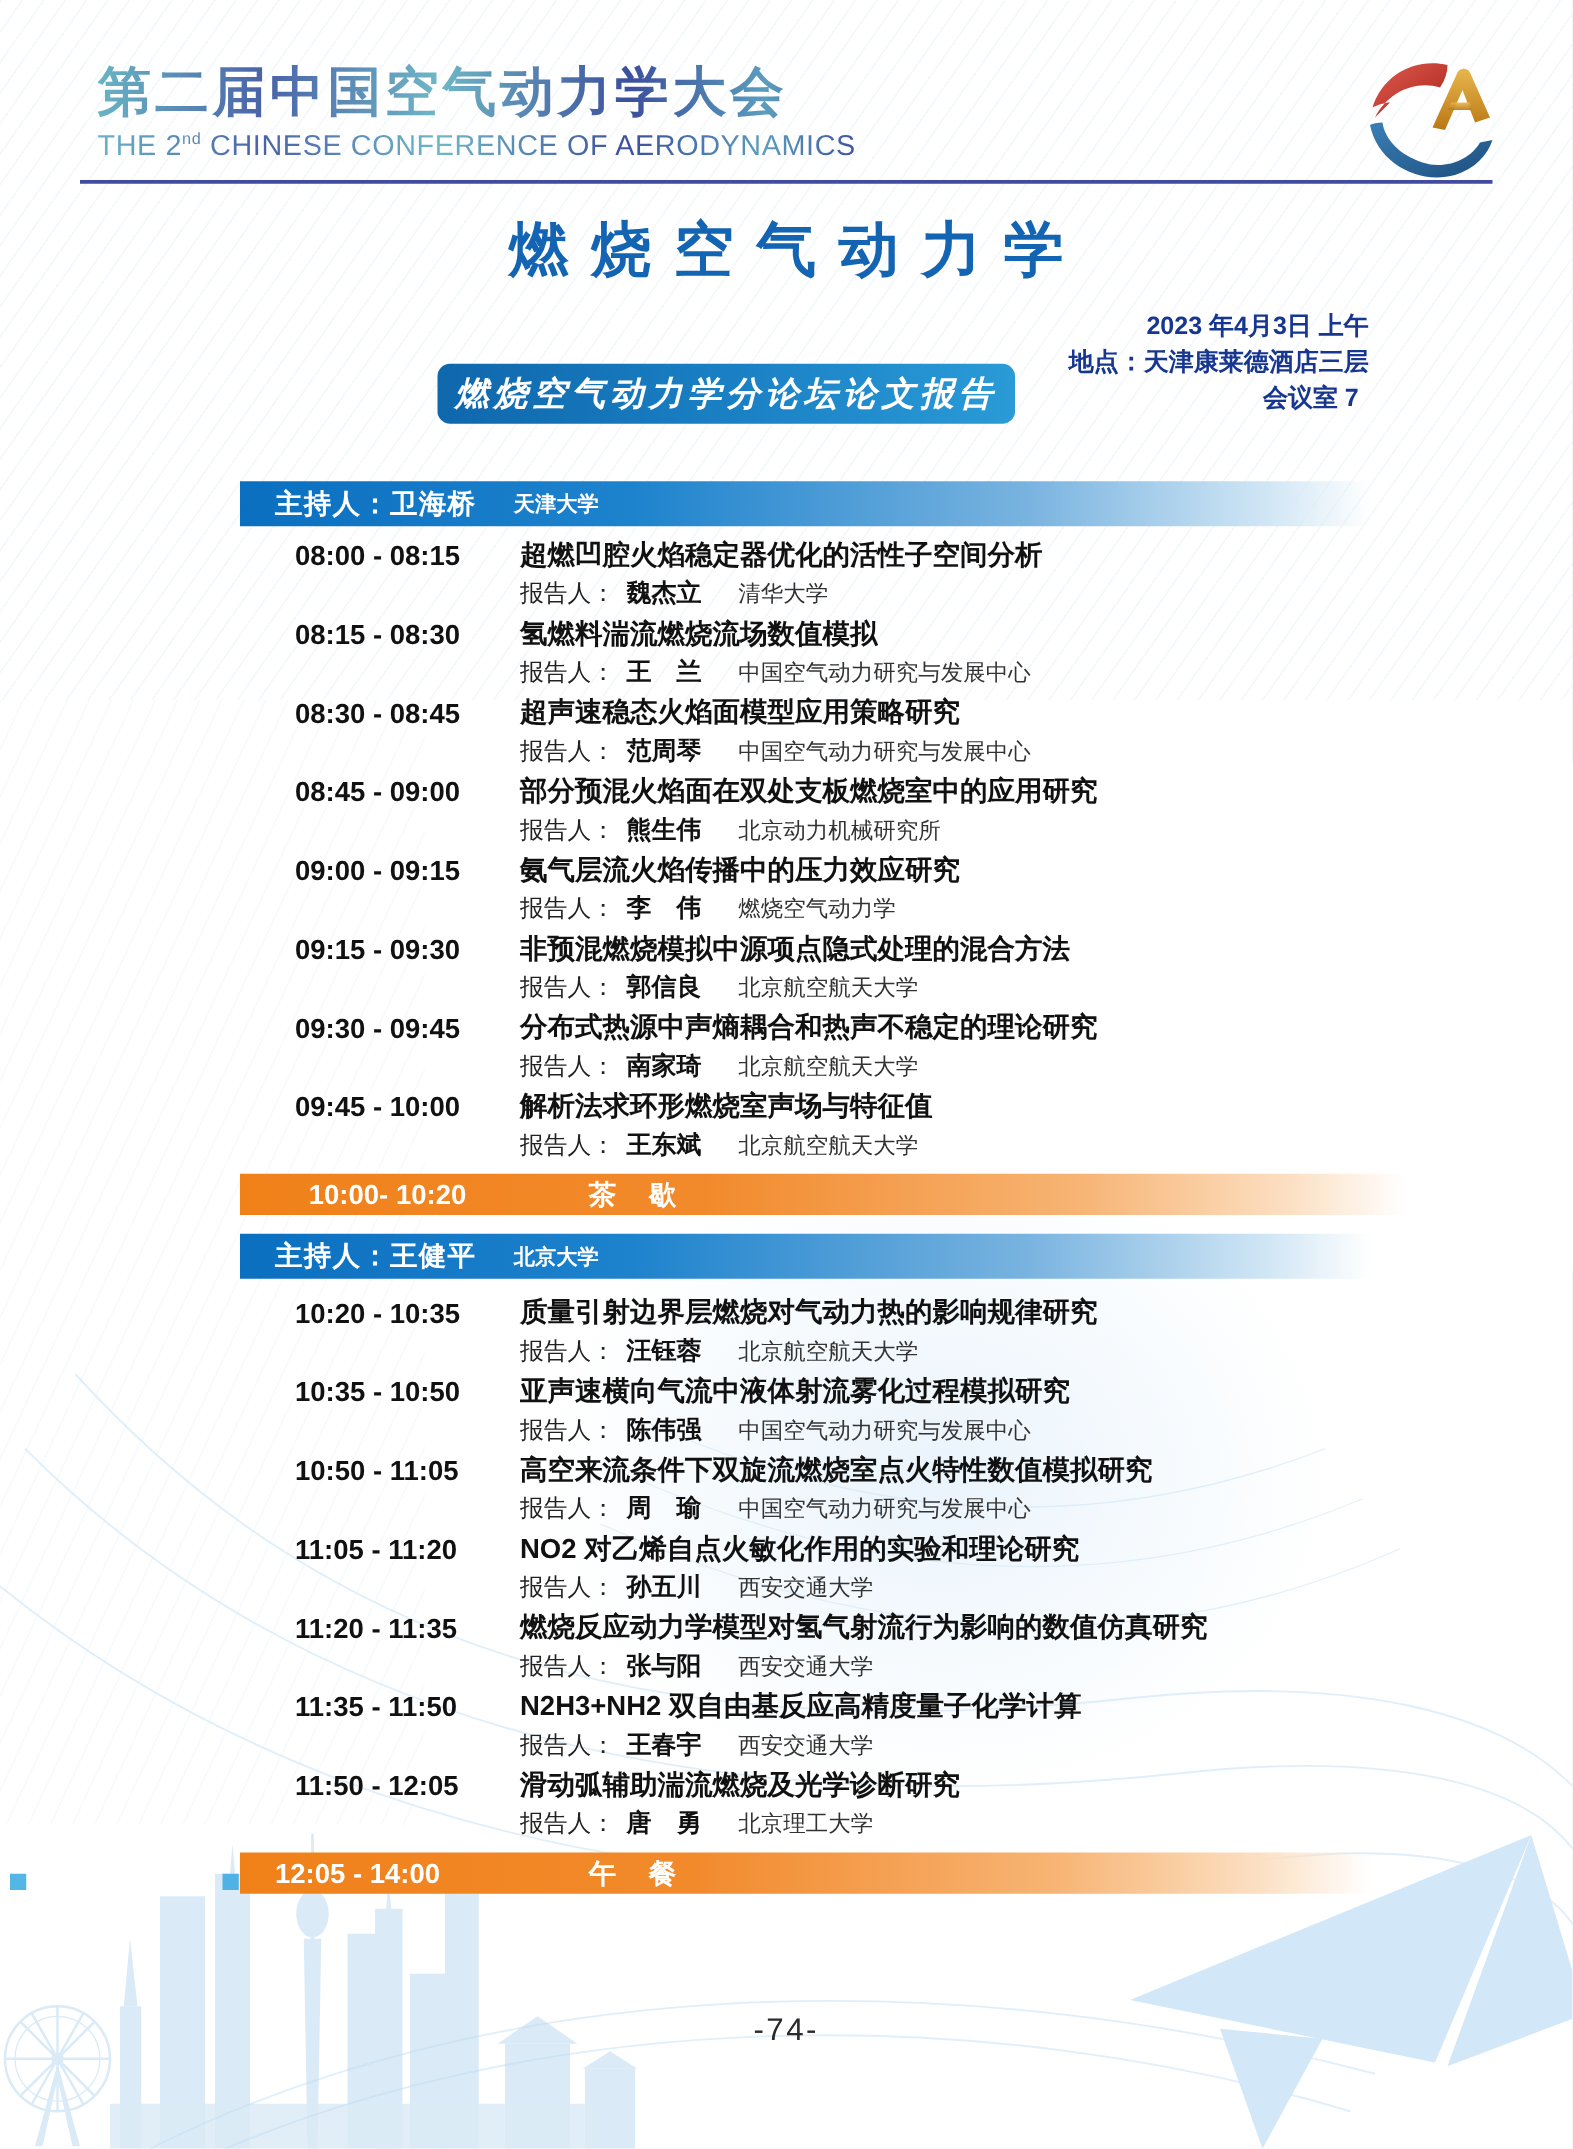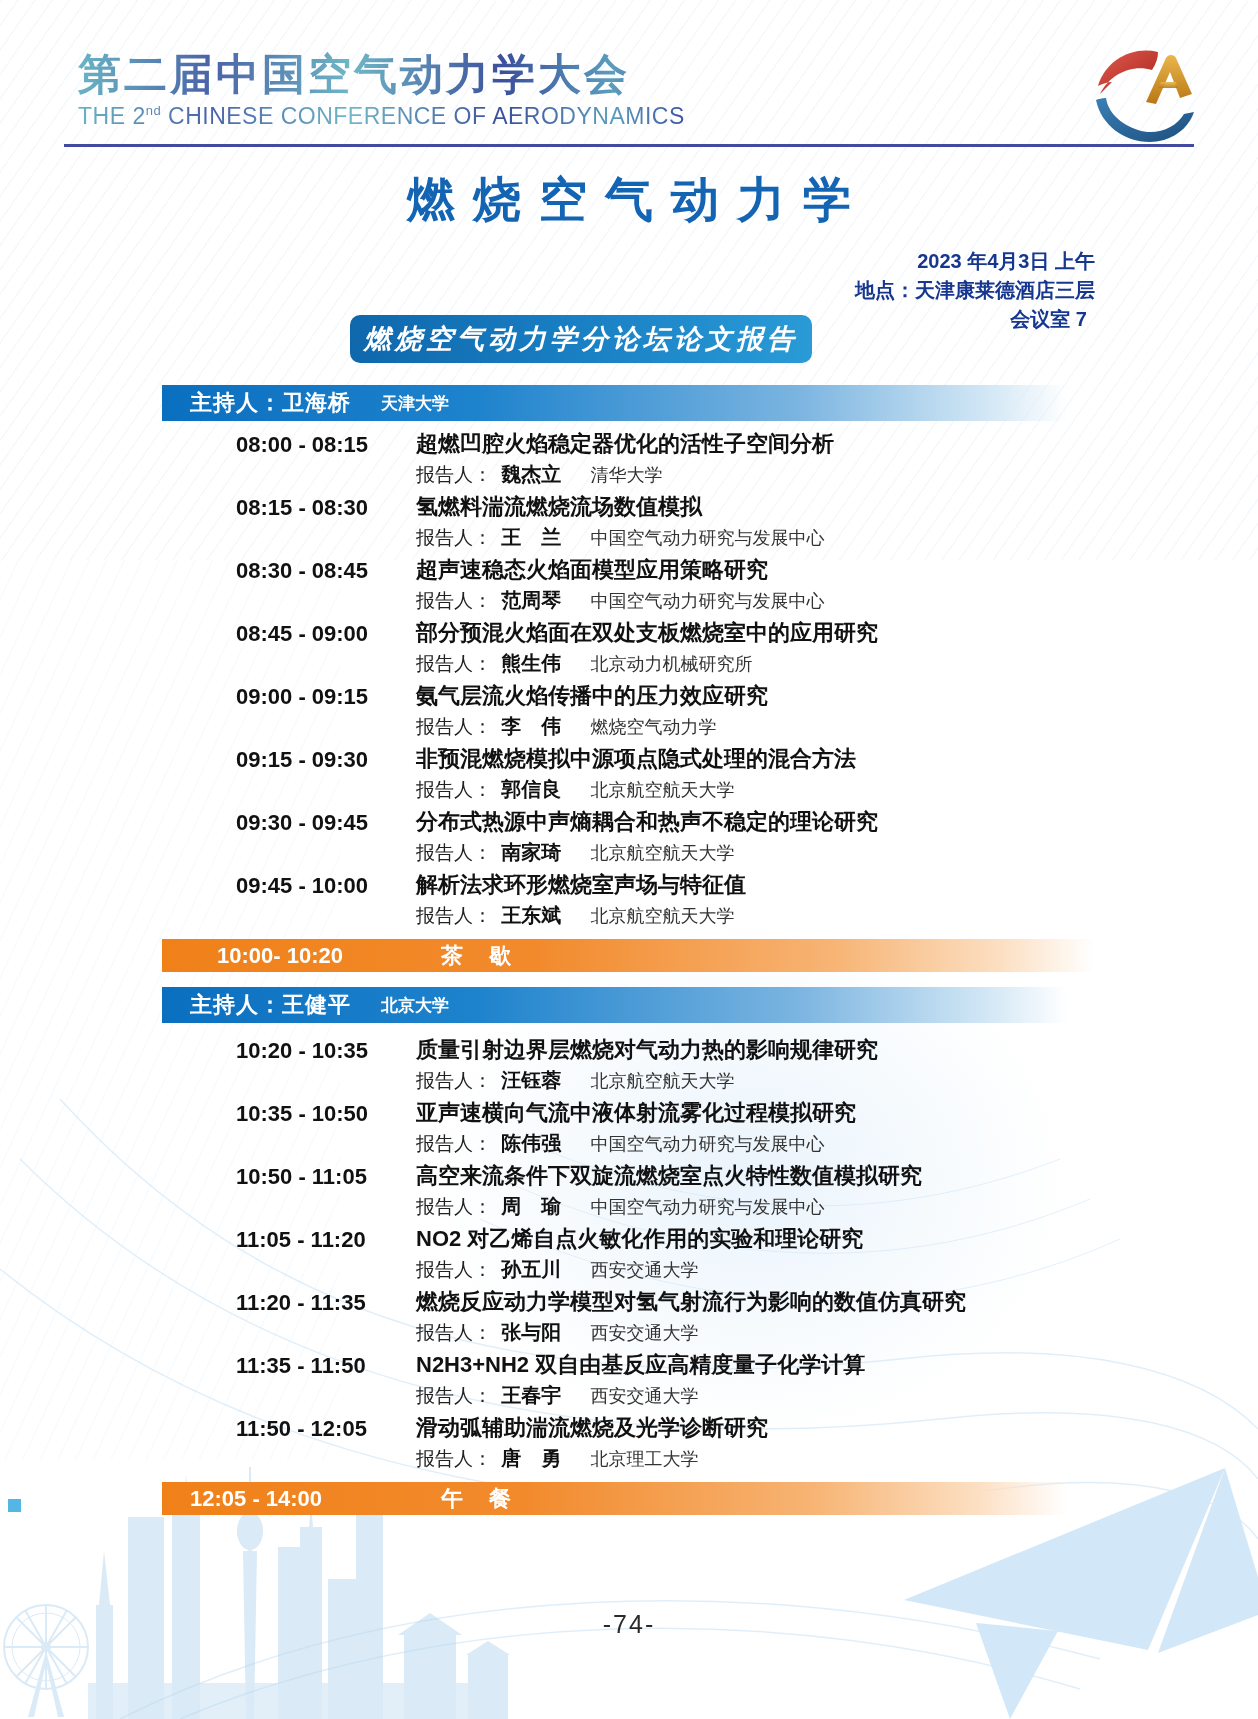--- a/index.html
+++ b/index.html
@@ -38,23 +38,23 @@
   .rule{position:absolute;left:64px;right:64px;top:144px;height:3px;background:#424b9f;}
   
   .session-title{position:absolute;left:0;top:168px;width:100%;text-align:center;
     font-size:48px;font-weight:bold;color:#1464b4;letter-spacing:18px;text-indent:18px;}
   .info{position:absolute;top:247px;right:163px;text-align:right;
     color:#16368f;font-weight:bold;font-size:20px;line-height:29px;}
   .info .line3{margin-right:8px;}
   .banner{position:absolute;left:350px;top:291px;width:462px;height:48px;border-radius:10px;
     background:linear-gradient(90deg,#0f67ac 0%,#1b82c6 55%,#2a9bd7 100%);
     display:flex;align-items:center;justify-content:center;
-    color:#fff;font-size:27px;font-weight:bold;font-style:italic;letter-spacing:4px;margin-top:24px;}
-  
-  .bar{position:absolute;left:162px;width:905px;display:flex;align-items:center;}
+    color:#fff;font-size:27px;font-weight:bold;font-style:italic;letter-spacing:4px;}
+  
+  .bar{position:absolute;left:192px;width:905px;display:flex;align-items:center;}
   .bar-blue{height:36px;
     background:linear-gradient(90deg,#0b6fc0 0%,#1e83cd 35%,#7ab4e0 70%,#d6e9f6 92%,rgba(246,251,254,0) 100%);}
   .bar-orange{height:33px;
     background:linear-gradient(90deg,#f08119 0%,#f28a2c 40%,#f7b474 72%,#fcdfc2 90%,rgba(255,255,255,0) 100%);}
   .chair1{top:385px;}
   .chair2{top:987px;text-align:center;}
   .break1{top:939px;padding-left:27px;}
   .break2{top:1482px;}
   .chair-label{color:#fff;font-size:22px;font-weight:bold;margin-left:28px;letter-spacing:1px;}
   .chair-aff{color:#fff;font-size:17px;font-weight:bold;margin-left:30px;}

